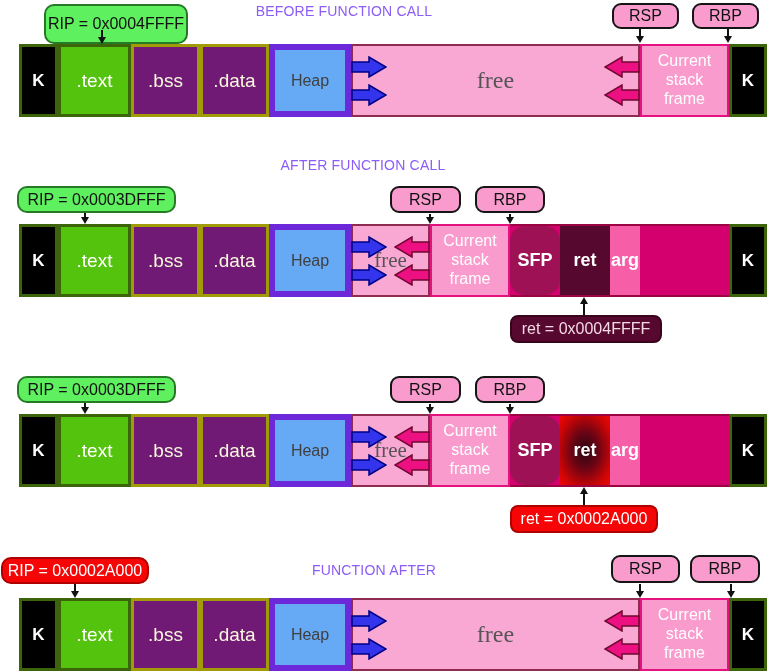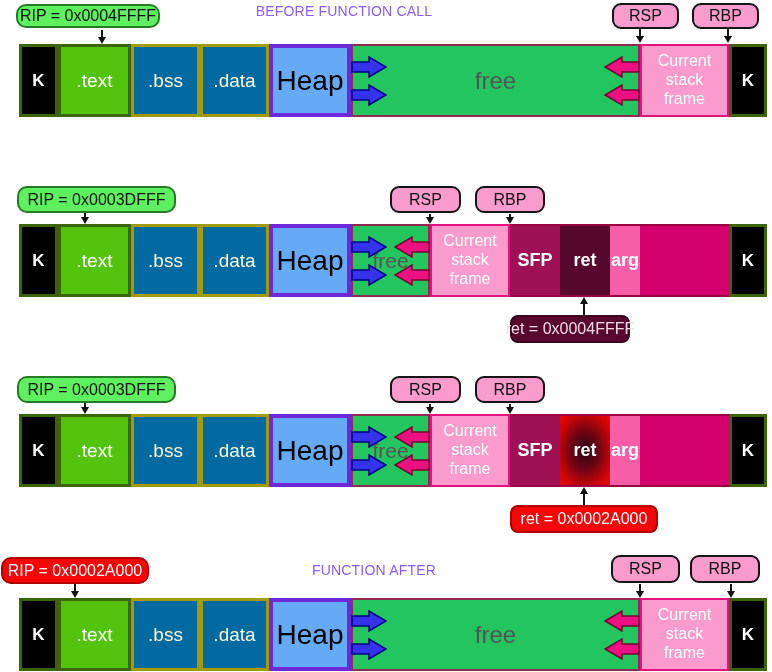--- a/index.html
+++ b/index.html
@@ -40,28 +40,28 @@
     border-left:4px solid transparent;border-right:4px solid transparent;border-bottom:7px solid #111;
   }
   
   .bar{position:absolute;left:19px;width:748px;height:73px;}
   .seg{
     position:absolute;top:0;bottom:0;box-sizing:border-box;
     display:flex;align-items:center;justify-content:center;text-align:center;
   }
   .k{background:#000;border:3px solid #3c640a;color:#fff;font-weight:bold;font-size:17px;}
   .textseg{background:#54c30d;border:3px solid #3c640a;color:#fff;font-size:19px;}
-  .bssseg,.dataseg{background:#0369a1;border:3px solid #a19b08;color:#f8f8dc;font-size:19px;}
-  .heapseg{background:#66aaf6;border:4px solid #6d28d9;color:#000000;font-size:28px;}
-  .freeseg{background:#22c55e;border:2px solid #8f2a50;color:#555;font-size:24px;}
+  .bssseg,.dataseg{background:#701a75;border:3px solid #a19b08;color:#f8f8dc;font-size:19px;}
+  .heapseg{background:#66aaf6;border:6px solid #6d28d9;color:#404040;font-size:16px;}
+  .freeseg{background:#f9a8d4;border:2px solid #8f2a50;color:#555;font-size:24px;font-family:Liberation Serif, serif;}
   .freeseg.small{font-size:21px;}
   .frameseg{background:#f99bcc;border:2px solid #e3127e;color:#fff;font-size:16px;line-height:1.18;padding:0 4px;}
   .stackgroup{background:#d4006e;border-top:2px solid #9c0342;border-bottom:2px solid #9c0342;}
   .inner{position:absolute;top:0;bottom:0;display:flex;align-items:center;justify-content:center;color:#fff;font-weight:bold;}
-  .sfp{background:#9e1155;font-size:18px;font-weight:600;}
+  .sfp{background:#9e1155;font-size:18px;font-weight:600;border-radius:15px;}
   .retseg{background:#57082e;font-size:18px;}
   .retseg.hot{background:radial-gradient(ellipse at 50% 50%, #2b0512 0%, #6b0414 38%, #cf0505 78%, #ef0707 100%);}
   .argseg{background:#f65fa8;font-size:18px;}
   .block-arrow{position:absolute;width:36px;height:22px;z-index:3;}
   .freelabel{position:relative;z-index:2;}
 </style>
 </head>
 <body>
 
 <svg width="0" height="0" style="position:absolute">
@@ -71,21 +71,21 @@
     </g>
     <g id="arrow-left">
       <polygon points="35,6 18,6 18,1 1,11 18,21 18,16 35,16" fill="#ec1083" stroke="#70082f" stroke-width="1.5"></polygon>
     </g>
   </defs>
 </svg>
 
 <div id="stage">
 
   <div class="sec-title" style="left:344px;top:3px">BEFORE FUNCTION CALL</div>
-  <div class="rip-box rip-green" style="left:16px;top:4px;width:144px;height:24px">RIP = 0x0004FFFF</div>
+  <div class="rip-box rip-green" style="left:44px;top:4px;width:144px;height:40px">RIP = 0x0004FFFF</div>
   <div class="ptr down" style="left:101px;top:30px;height:7px"></div>
   <div class="badge" style="left:612px;top:3px;width:67px;height:26px">RSP</div>
   <div class="ptr down" style="left:639px;top:29px;height:7px"></div>
   <div class="badge" style="left:692px;top:3px;width:67px;height:26px">RBP</div>
   <div class="ptr down" style="left:727px;top:29px;height:7px"></div>
 
   <div class="bar" style="top:44px">
     <div class="seg k" style="left:0;width:39px">K</div>
     <div class="seg textseg" style="left:39px;width:73px">.text</div>
     <div class="seg bssseg" style="left:112px;width:69px">.bss</div>
@@ -103,20 +103,21 @@
         <use href="#arrow-right"></use>
       </svg>
     <svg class="block-arrow" style="left:585px;top:12px" viewBox="0 0 36 22">
         <use href="#arrow-left"></use>
       </svg>
     <svg class="block-arrow" style="left:585px;top:40px" viewBox="0 0 36 22">
         <use href="#arrow-left"></use>
       </svg>
   </div>
 
+  <div class="sec-title" style="left:363px;top:157px">AFTER FUNCTION CALL</div>
   <div class="rip-box rip-green" style="left:17px;top:186px;width:159px;height:27px">RIP = 0x0003DFFF</div>
   <div class="ptr down" style="left:84px;top:213px;height:4px"></div>
   <div class="badge" style="left:390px;top:186px;width:71px;height:27px">RSP</div>
   <div class="ptr down" style="left:429px;top:214px;height:3px"></div>
   <div class="badge" style="left:475px;top:186px;width:70px;height:27px">RBP</div>
   <div class="ptr down" style="left:509px;top:214px;height:3px"></div>
 
   <div class="bar" style="top:224px">
     <div class="seg k" style="left:0;width:39px">K</div>
     <div class="seg textseg" style="left:39px;width:73px">.text</div>
@@ -141,21 +142,21 @@
       </svg>
     <svg class="block-arrow" style="left:375px;top:12px" viewBox="0 0 36 22">
         <use href="#arrow-left"></use>
       </svg>
     <svg class="block-arrow" style="left:375px;top:40px" viewBox="0 0 36 22">
         <use href="#arrow-left"></use>
       </svg>
   </div>
 
   <div class="ptr up" style="left:583px;top:304px;height:11px"></div>
-  <div class="ret-note ret-dark" style="left:510px;top:315px;width:120px;height:28px">ret = 0x0004FFFF</div>
+  <div class="ret-note ret-dark" style="left:510px;top:315px;width:152px;height:28px">ret = 0x0004FFFF</div>
 
   <div class="rip-box rip-green" style="left:17px;top:376px;width:159px;height:27px">RIP = 0x0003DFFF</div>
   <div class="ptr down" style="left:84px;top:403px;height:4px"></div>
   <div class="badge" style="left:390px;top:376px;width:71px;height:27px">RSP</div>
   <div class="ptr down" style="left:429px;top:404px;height:3px"></div>
   <div class="badge" style="left:475px;top:376px;width:70px;height:27px">RBP</div>
   <div class="ptr down" style="left:509px;top:404px;height:3px"></div>
 
   <div class="bar" style="top:414px">
     <div class="seg k" style="left:0;width:39px">K</div>

